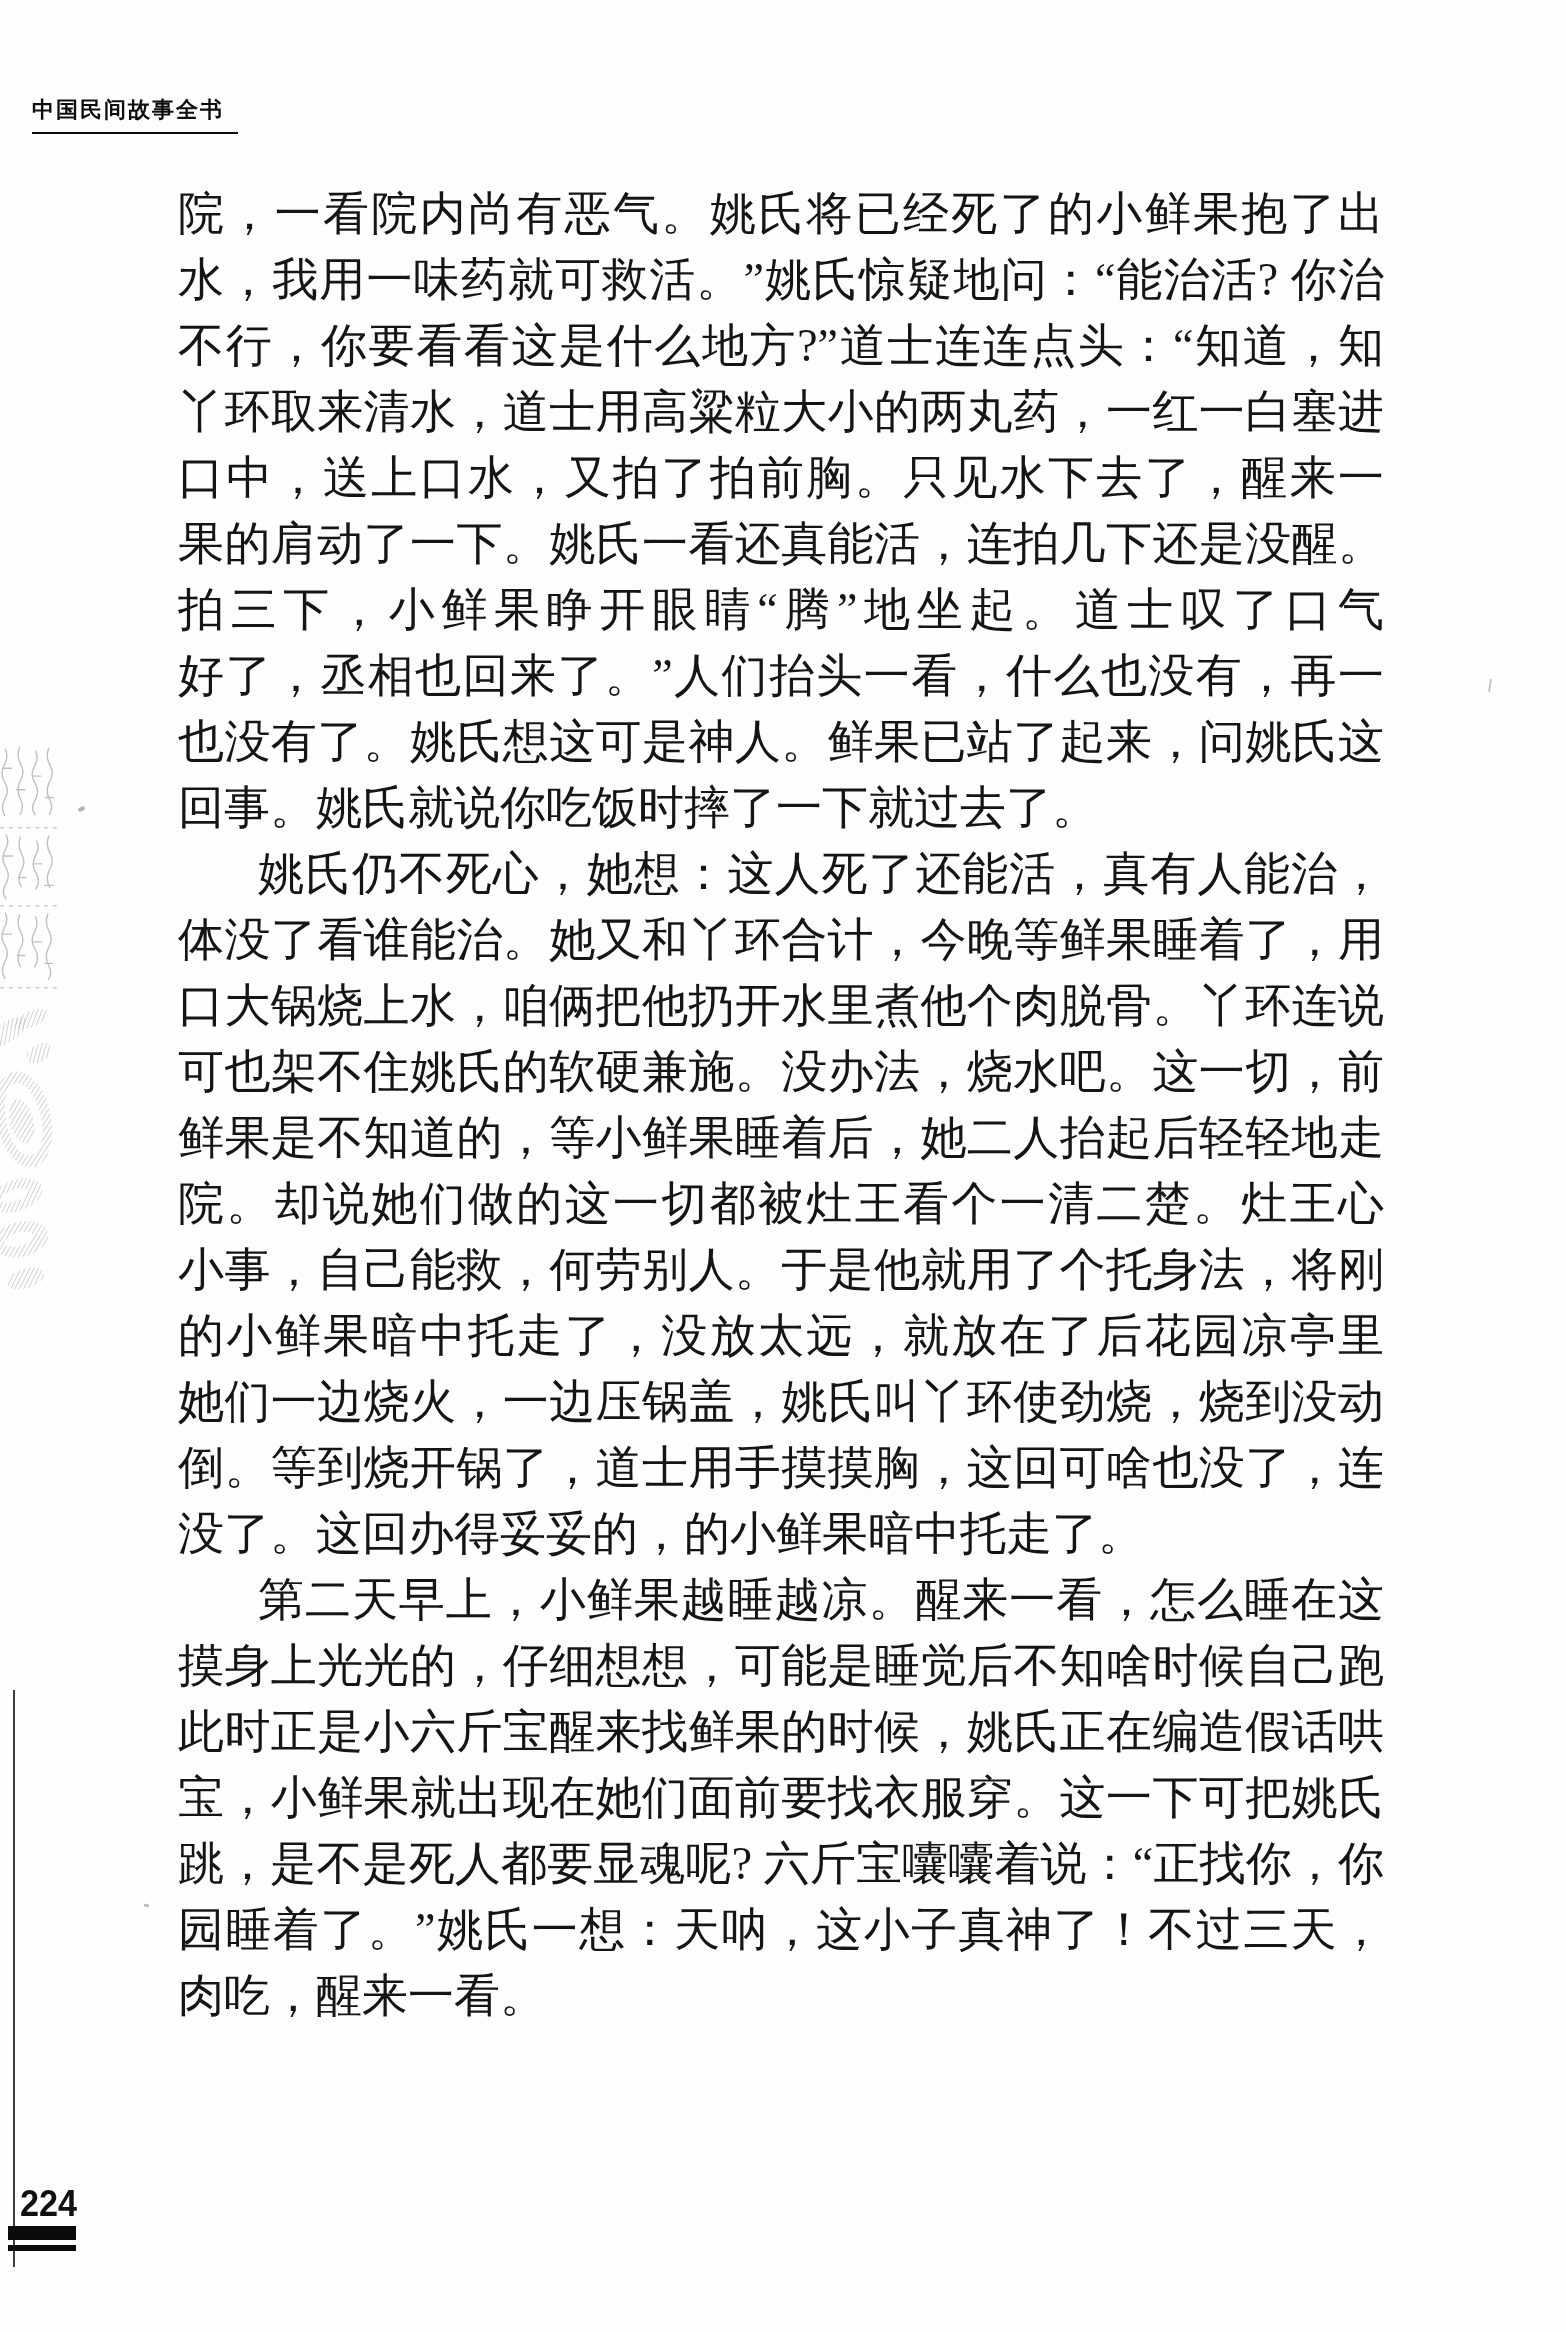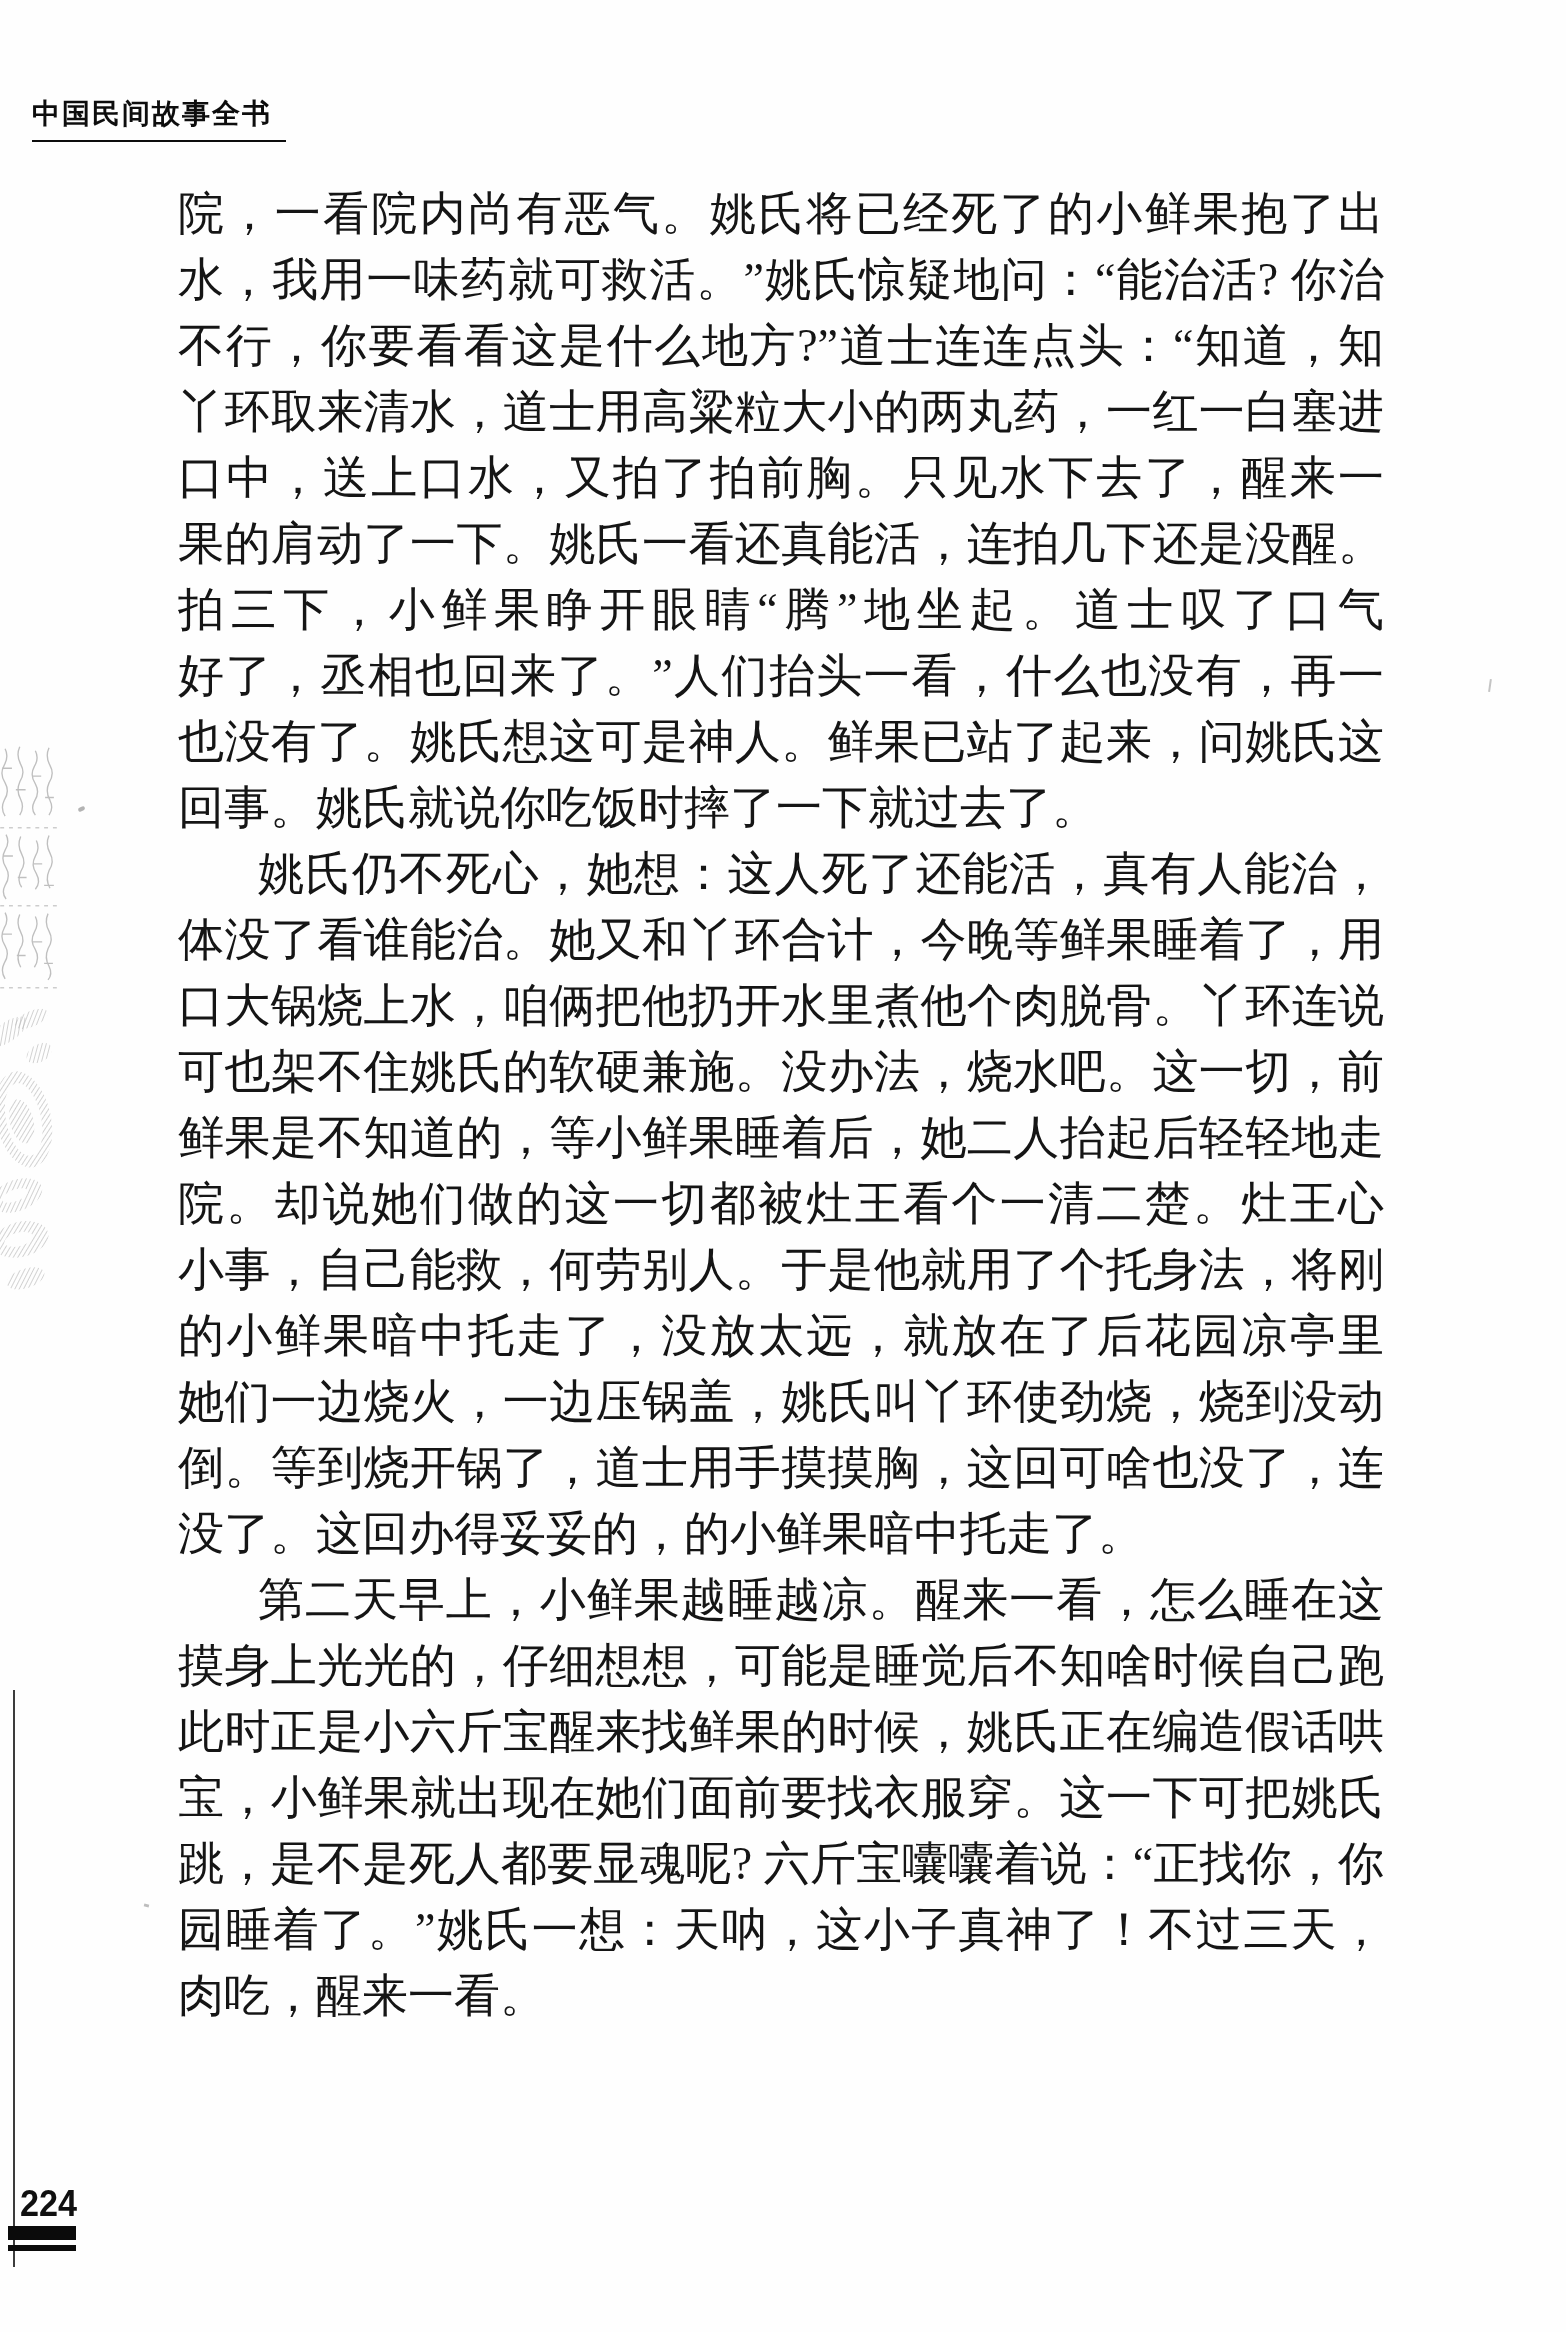--- a/index.html
+++ b/index.html
@@ -8,21 +8,21 @@
     width:1566px;height:2333px;
     background:#fefefe;
     overflow:hidden;
     font-family:"Liberation Serif","DejaVu Serif",serif;
     color:#141414;
   }
   
   .book-title{
     position:absolute;left:32px;top:95px;
     font-family:"Liberation Sans","DejaVu Sans",sans-serif;
-    font-weight:bold;font-size:28px;letter-spacing:2px;
+    font-weight:bold;font-size:22px;letter-spacing:2px;
     color:#0d0d0d;
     padding:0 13.7px 6.8px 0;
     border-bottom:2.9px solid #0d0d0d;
     white-space:nowrap;
   }
   
   .textblock{
     position:absolute;left:163px;top:181px;width:1206px;
     font-size:46px;color:#151515;margin-left:15px;
   }

